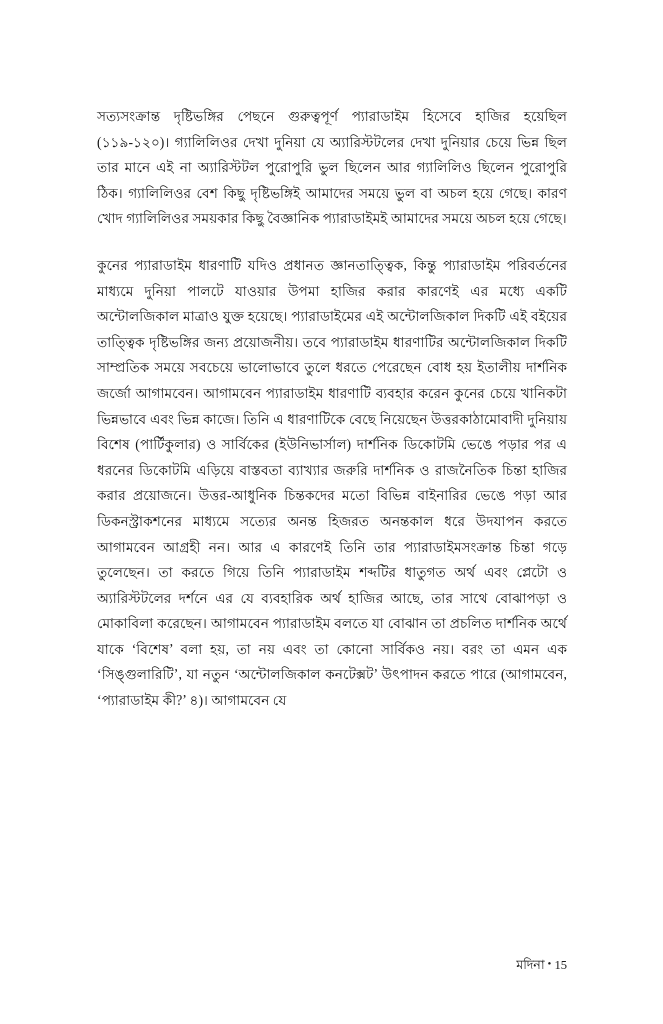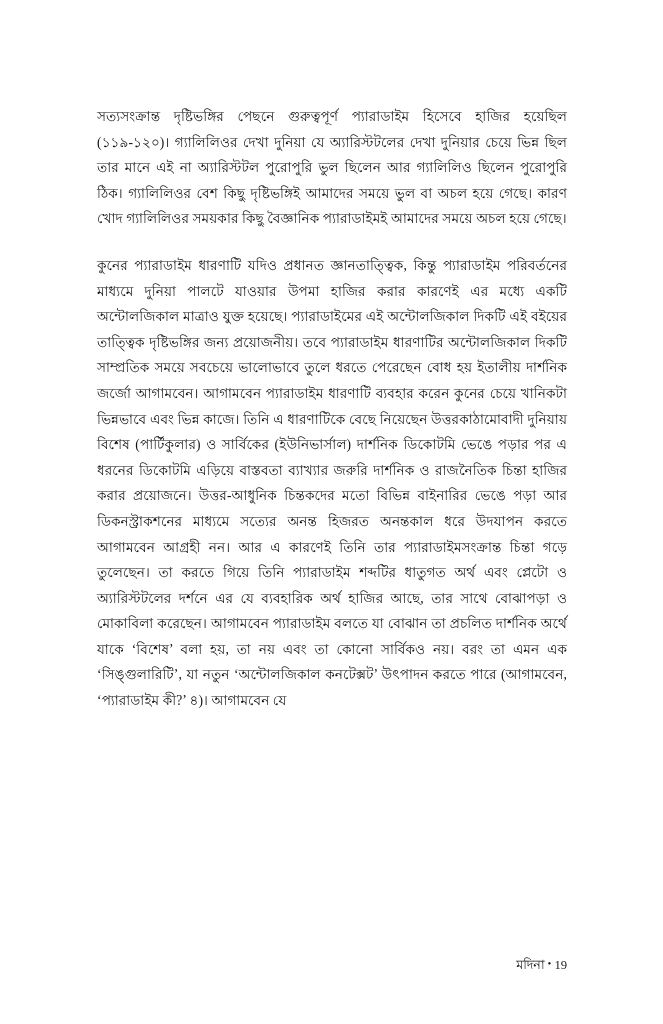--- a/index.html
+++ b/index.html
@@ -55,16 +55,16 @@
 <body>
 
 <div class="page">
 
   <div class="content">
     <p class="para">সত্যসংক্রান্ত দৃষ্টিভঙ্গির পেছনে গুরুত্বপূর্ণ প্যারাডাইম হিসেবে হাজির হয়েছিল (১১৯-১২০)। গ্যালিলিওর দেখা দুনিয়া যে অ্যারিস্টটলের দেখা দুনিয়ার চেয়ে ভিন্ন ছিল তার মানে এই না অ্যারিস্টটল পুরোপুরি ভুল ছিলেন আর গ্যালিলিও ছিলেন পুরোপুরি ঠিক। গ্যালিলিওর বেশ কিছু দৃষ্টিভঙ্গিই আমাদের সময়ে ভুল বা অচল হয়ে গেছে। কারণ খোদ গ্যালিলিওর সময়কার কিছু বৈজ্ঞানিক প্যারাডাইমই আমাদের সময়ে অচল হয়ে গেছে।</p>
     <p class="para">কুনের প্যারাডাইম ধারণাটি যদিও প্রধানত জ্ঞানতাত্ত্বিক, কিন্তু প্যারাডাইম পরিবর্তনের মাধ্যমে দুনিয়া পালটে যাওয়ার উপমা হাজির করার কারণেই এর মধ্যে একটি অন্টোলজিকাল মাত্রাও যুক্ত হয়েছে। প্যারাডাইমের এই অন্টোলজিকাল দিকটি এই বইয়ের তাত্ত্বিক দৃষ্টিভঙ্গির জন্য প্রয়োজনীয়। তবে প্যারাডাইম ধারণাটির অন্টোলজিকাল দিকটি সাম্প্রতিক সময়ে সবচেয়ে ভালোভাবে তুলে ধরতে পেরেছেন বোধ হয় ইতালীয় দার্শনিক জর্জো আগামবেন। আগামবেন প্যারাডাইম ধারণাটি ব্যবহার করেন কুনের চেয়ে খানিকটা ভিন্নভাবে এবং ভিন্ন কাজে। তিনি এ ধারণাটিকে বেছে নিয়েছেন উত্তরকাঠামোবাদী দুনিয়ায় বিশেষ (পার্টিকুলার) ও সার্বিকের (ইউনিভার্সাল) দার্শনিক ডিকোটমি ভেঙে পড়ার পর এ ধরনের ডিকোটমি এড়িয়ে বাস্তবতা ব্যাখ্যার জরুরি দার্শনিক ও রাজনৈতিক চিন্তা হাজির করার প্রয়োজনে। উত্তর-আধুনিক চিন্তকদের মতো বিভিন্ন বাইনারির ভেঙে পড়া আর ডিকনস্ট্রাকশনের মাধ্যমে সত্যের অনন্ত হিজরত অনন্তকাল ধরে উদযাপন করতে আগামবেন আগ্রহী নন। আর এ কারণেই তিনি তার প্যারাডাইমসংক্রান্ত চিন্তা গড়ে তুলেছেন। তা করতে গিয়ে তিনি প্যারাডাইম শব্দটির ধাতুগত অর্থ এবং প্লেটো ও অ্যারিস্টটলের দর্শনে এর যে ব্যবহারিক অর্থ হাজির আছে, তার সাথে বোঝাপড়া ও মোকাবিলা করেছেন। আগামবেন প্যারাডাইম বলতে যা বোঝান তা প্রচলিত দার্শনিক অর্থে যাকে ‘বিশেষ’ বলা হয়, তা নয় এবং তা কোনো সার্বিকও নয়। বরং তা এমন এক ‘সিঙ্গুলারিটি’, যা নতুন ‘অন্টোলজিকাল কনটেক্সট’ উৎপাদন করতে পারে (আগামবেন, ‘প্যারাডাইম কী?’ ৪)। আগামবেন যে</p>
   </div>
 
   <div class="footer">
-    <span>মদিনা</span><span class="dot">•</span><span>19</span>
+    <span>মদিনা</span><span class="dot">•</span><span>15</span>
   </div>
 
 </div>
 
 </body></html>

